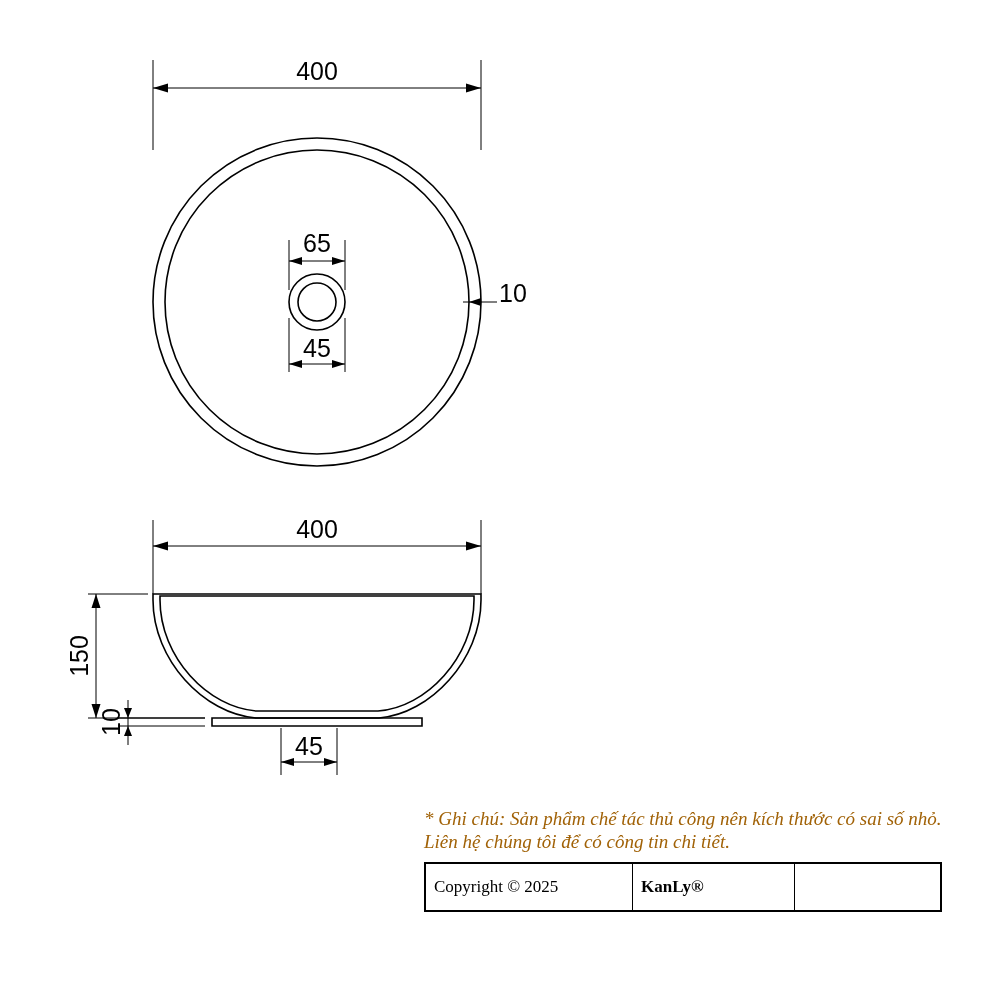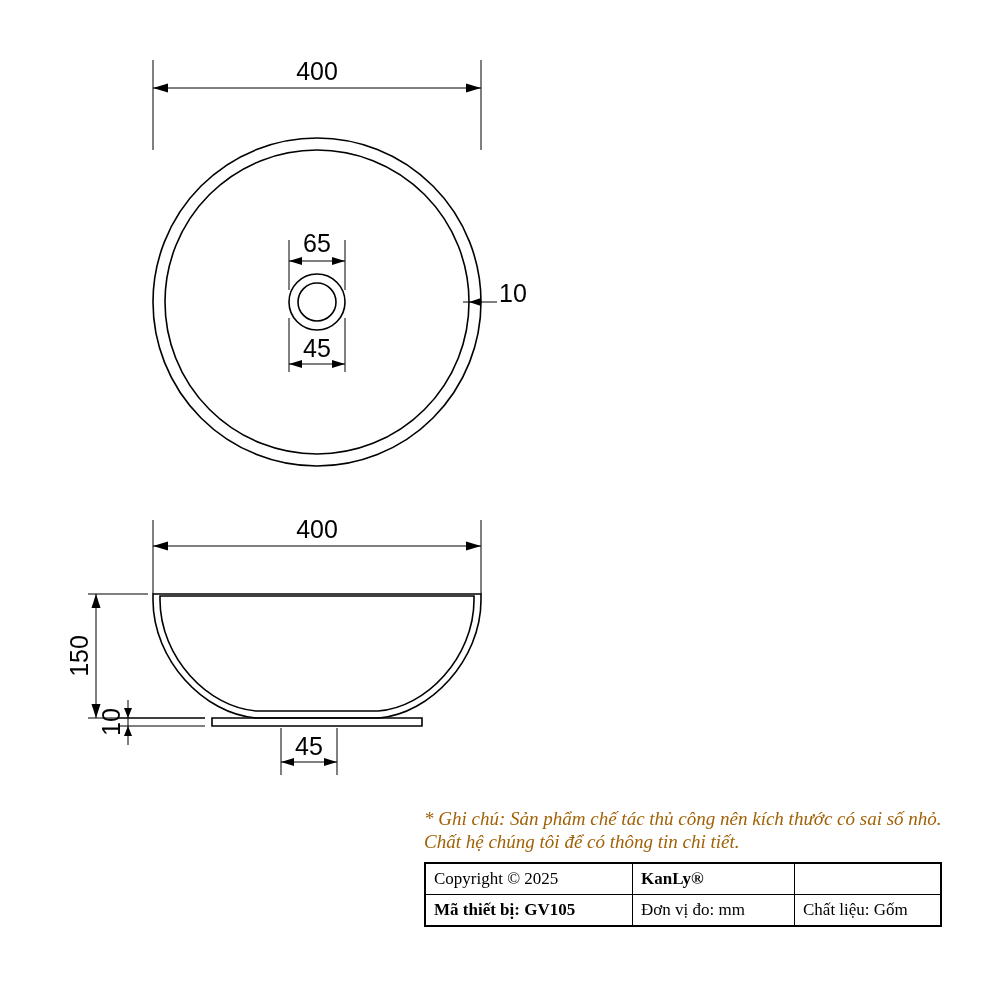--- a/index.html
+++ b/index.html
@@ -44,21 +44,21 @@
     font-family: "Liberation Serif", serif;
     font-size: 17px;
     color: #000;
   }
   .title-block table {
     border-collapse: collapse;
     width: 100%;
   }
   .title-block td {
     border: 1px solid #000;
-    padding: 4px 8px;
+    padding: 12px 8px;
     white-space: nowrap;
     vertical-align: middle;
     height: 22px;
   }
   .tb-bold {
     font-weight: bold;
   }
   .cell-copyright { width: 190px; }
   .cell-brand { width: 145px; }
   .cell-code { width: 190px; }
@@ -166,30 +166,25 @@
   <text class="dim-text" x="317" y="538" text-anchor="middle">400</text>
 
   <text class="dim-text" x="88" y="656" text-anchor="middle" transform="rotate(-90 88 656)">150</text>
 
   <text class="dim-text" x="120" y="722" text-anchor="middle" transform="rotate(-90 120 722)">10</text>
 
   <text class="dim-text" x="309" y="755" text-anchor="middle">45</text>
 </svg>
 
 <div class="note-text" style="left:424px; top:806px;">* Ghi chú: Sản phẩm chế tác thủ công nên kích thước có sai số nhỏ.</div>
-<div class="note-text" style="left:424px; top:829px;">Chất hệ chúng tôi để có thông tin chi tiết.</div>
+<div class="note-text" style="left:424px; top:829px;">Liên hệ chúng tôi để có công tin chi tiết.</div>
 
 <div class="title-block">
   <table>
     <tbody>
         <tr>
       <td class="cell-copyright">Copyright © 2025</td>
       <td class="cell-brand tb-bold">KanLy®</td>
       <td></td>
     </tr>
-    <tr>
-      <td class="cell-code tb-bold">Mã thiết bị: GV105</td>
-      <td class="cell-unit">Đơn vị đo: mm</td>
-      <td>Chất liệu: Gốm</td>
-    </tr>
   </tbody>
     </table>
 </div>
 
 </body></html>

